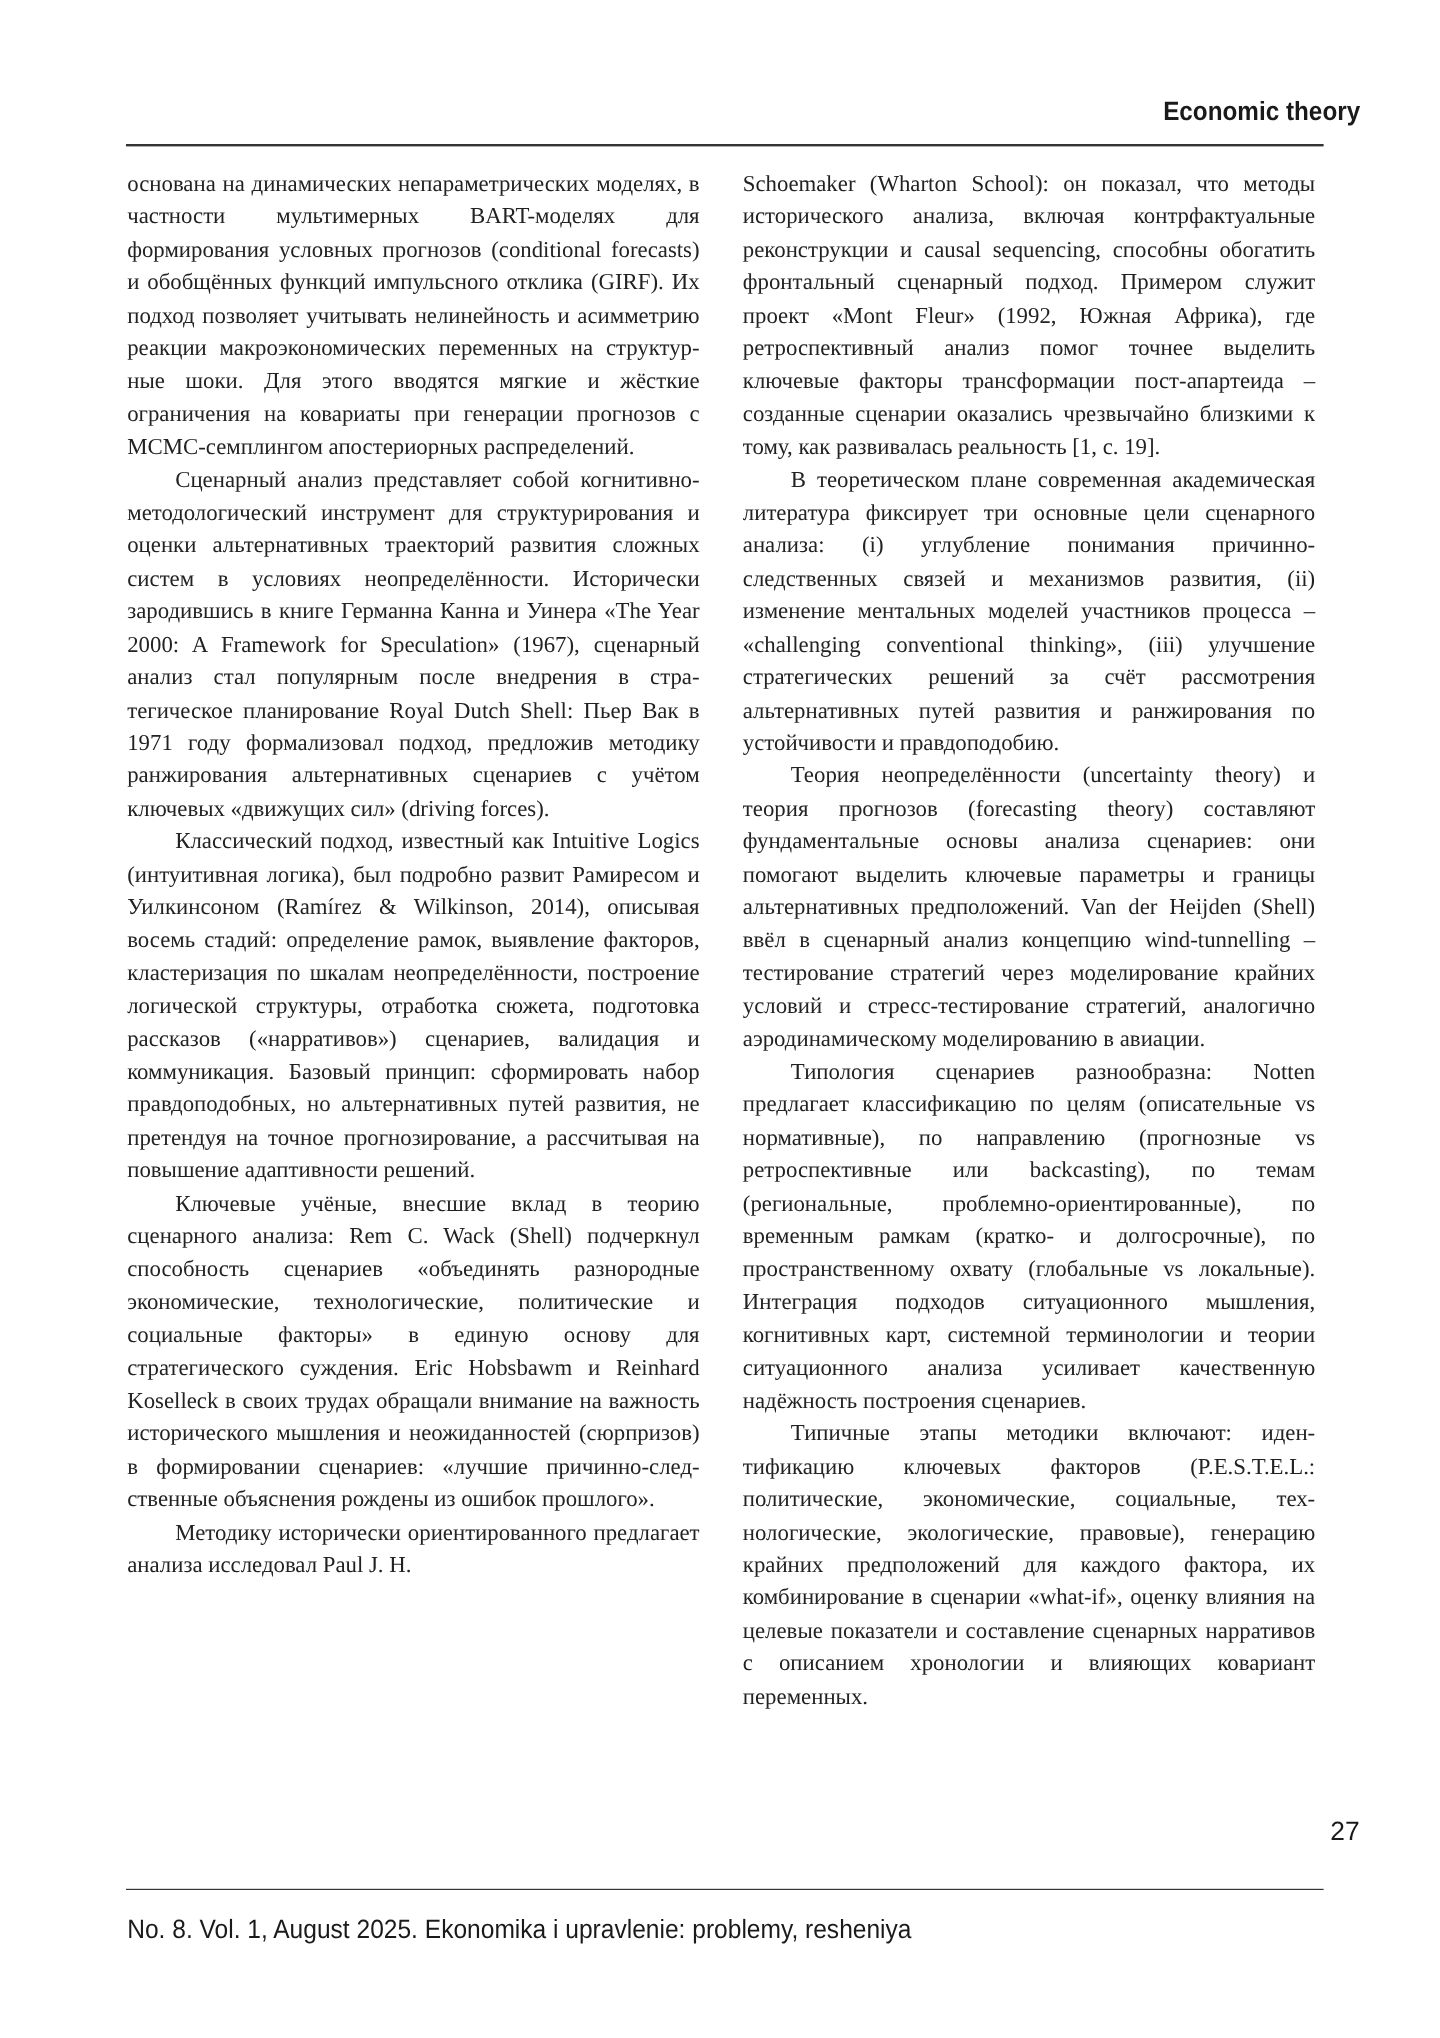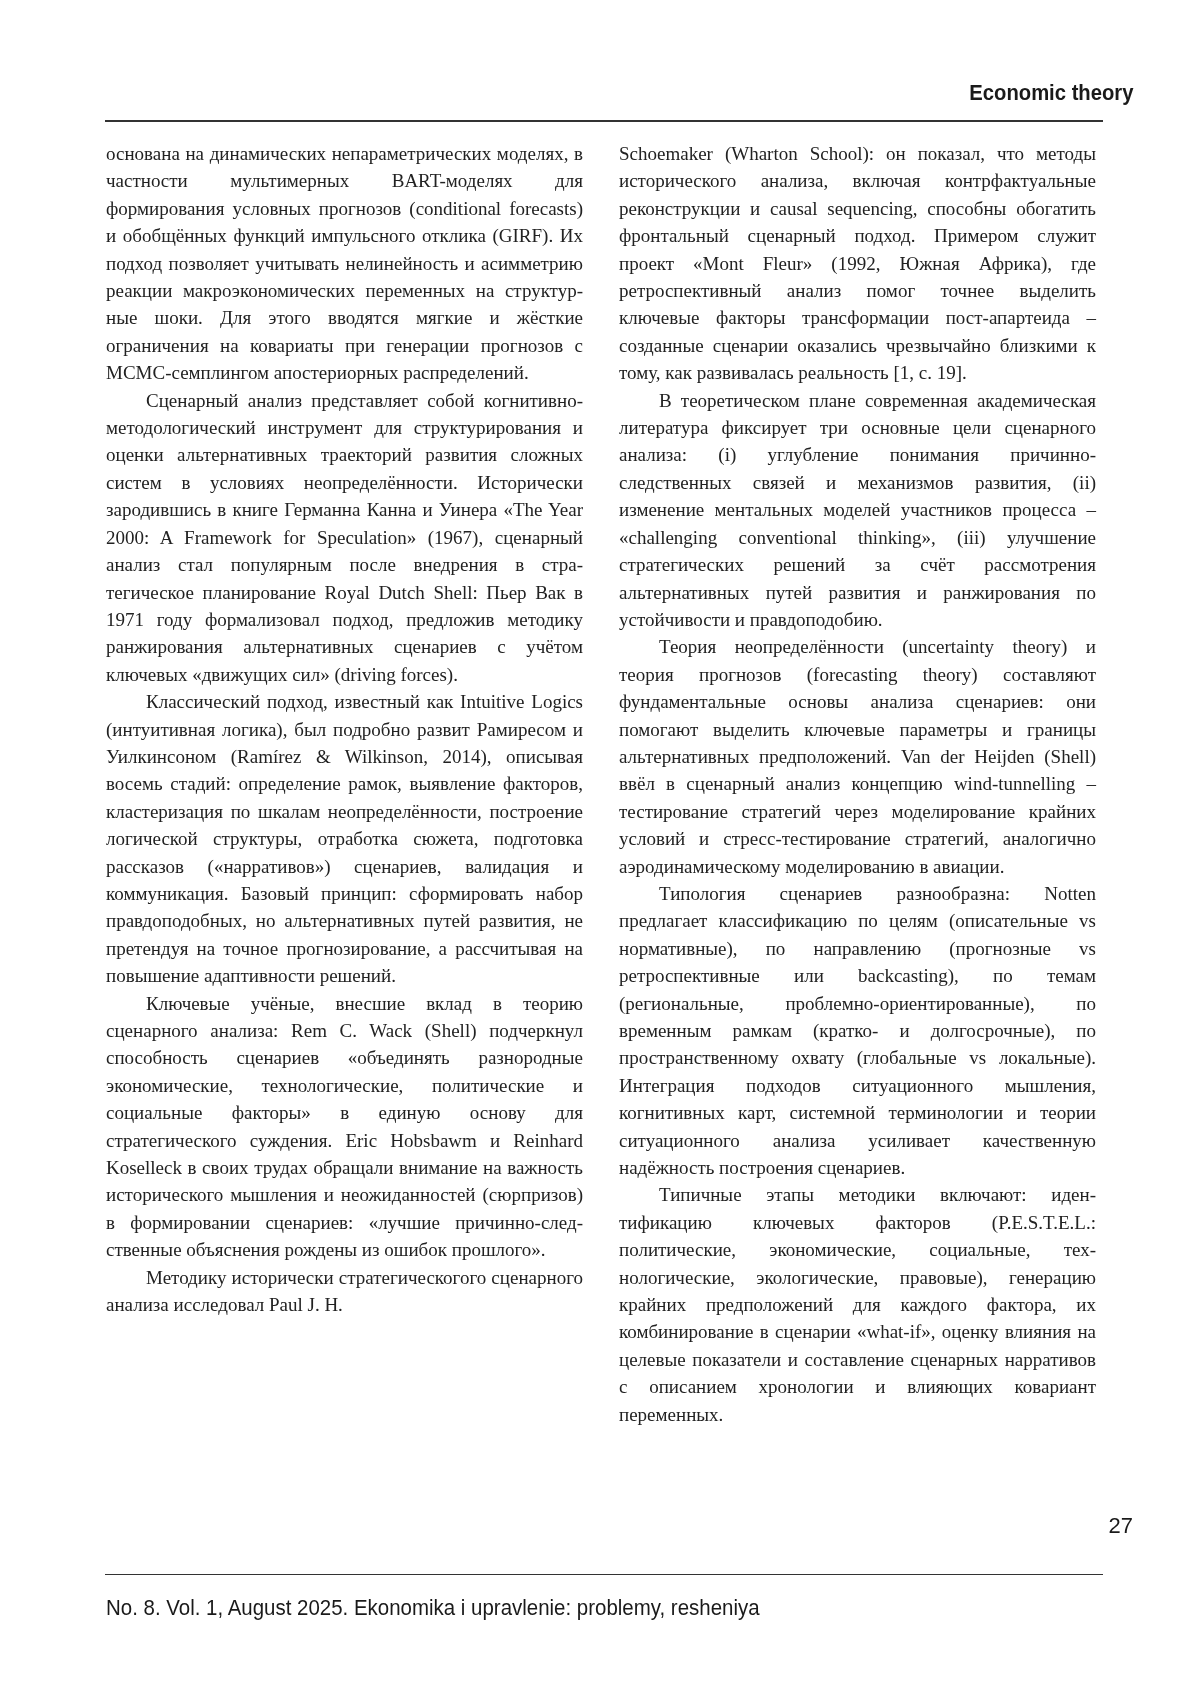--- a/index.html
+++ b/index.html
@@ -38,21 +38,21 @@
 <div class="page">
 
   <div class="running-head">Economic theory</div>
   <div class="rule-top"></div>
 
   <div class="col col-left">
     <p class="noindent">основана на динамических непараметрических моделях, в частности мультимерных BART-мо­делях для формирования условных прогнозов (conditional forecasts) и обобщённых функций им­пульсного отклика (GIRF). Их подход позволяет учитывать нелинейность и асимметрию реакции макроэкономических переменных на структур­ные шоки. Для этого вводятся мягкие и жёсткие ограничения на ковариаты при генерации про­гнозов с MCMC-семплингом апостериорных рас­пределений.</p>
     <p>Сценарный анализ представляет собой ко­гнитивно-методологический инструмент для структурирования и оценки альтернативных тра­екторий развития сложных систем в условиях неопределённости. Исторически зародившись в книге Германна Канна и Уинера «The Year 2000: A Framework for Speculation» (1967), сценарный анализ стал популярным после внедрения в стра­тегическое планирование Royal Dutch Shell: Пьер Вак в 1971 году формализовал подход, предло­жив методику ранжирования альтернативных сценариев с учётом ключевых «движущих сил» (driving forces).</p>
     <p>Классический подход, известный как Intuitive Logics (интуитивная логика), был подробно развит Рамиресом и Уилкинсоном (Ramírez &amp; Wilkinson, 2014), описывая восемь стадий: опре­деление рамок, выявление факторов, кластери­зация по шкалам неопределённости, построе­ние логической структуры, отработка сюжета, подготовка рассказов («нарративов») сценариев, валидация и коммуникация. Базовый принцип: сформировать набор правдоподобных, но альтер­нативных путей развития, не претендуя на точное прогнозирование, а рассчитывая на повышение адаптивности решений.</p>
     <p>Ключевые учёные, внесшие вклад в теорию сценарного анализа: Rem C. Wack (Shell) под­черкнул способность сценариев «объединять разнородные экономические, технологические, политические и социальные факторы» в еди­ную основу для стратегического суждения. Eric Hobsbawm и Reinhard Koselleck в своих трудах обращали внимание на важность исторического мышления и неожиданностей (сюрпризов) в фор­мировании сценариев: «лучшие причинно-след­ственные объяснения рождены из ошибок про­шлого».</p>
-    <p>Методику исторически стратегического­го сценарного анализа исследовал Paul J. H.</p>
+    <p>Методику исторически ориентированно­го предлагает анализа исследовал Paul J. H.</p>
   </div>
 
   <div class="col col-right">
     <p class="noindent">Schoemaker (Wharton School): он показал, что методы исторического анализа, включая контр­фактуальные реконструкции и causal sequencing, способны обогатить фронтальный сценарный подход. Примером служит проект «Mont Fleur» (1992, Южная Африка), где ретроспективный анализ помог точнее выделить ключевые фак­торы трансформации пост-апартеида – создан­ные сценарии оказались чрезвычайно близкими к тому, как развивалась реальность [1, с. 19].</p>
     <p>В теоретическом плане современная акаде­мическая литература фиксирует три основные цели сценарного анализа: (i) углубление понима­ния причинно-следственных связей и механиз­мов развития, (ii) изменение ментальных моделей участников процесса – «challenging conventional thinking», (iii) улучшение стратегических реше­ний за счёт рассмотрения альтернативных пу­тей развития и ранжирования по устойчивости и правдоподобию.</p>
     <p>Теория неопределённости (uncertainty theory) и теория прогнозов (forecasting theory) составля­ют фундаментальные основы анализа сценариев: они помогают выделить ключевые параметры и границы альтернативных предположений. Van der Heijden (Shell) ввёл в сценарный анализ кон­цепцию wind-tunnelling – тестирование стра­тегий через моделирование крайних условий и стресс-тестирование стратегий, аналогично аэродинамическому моделированию в авиации.</p>
     <p>Типология сценариев разнообразна: Notten предлагает классификацию по целям (описа­тельные vs нормативные), по направлению (про­гнозные vs ретроспективные или backcasting), по темам (региональные, проблемно-ориентирован­ные), по временным рамкам (кратко- и долгосроч­ные), по пространственному охвату (глобальные vs локальные). Интеграция подходов ситуацион­ного мышления, когнитивных карт, системной терминологии и теории ситуационного анализа усиливает качественную надёжность построения сценариев.</p>
     <p>Типичные этапы методики включают: иден­тификацию ключевых факторов (P.E.S.T.E.L.: политические, экономические, социальные, тех­нологические, экологические, правовые), генера­цию крайних предположений для каждого фак­тора, их комбинирование в сценарии «what-if», оценку влияния на целевые показатели и состав­ление сценарных нарративов с описанием хроно­логии и влияющих ковариант переменных.</p>
   </div>
 

